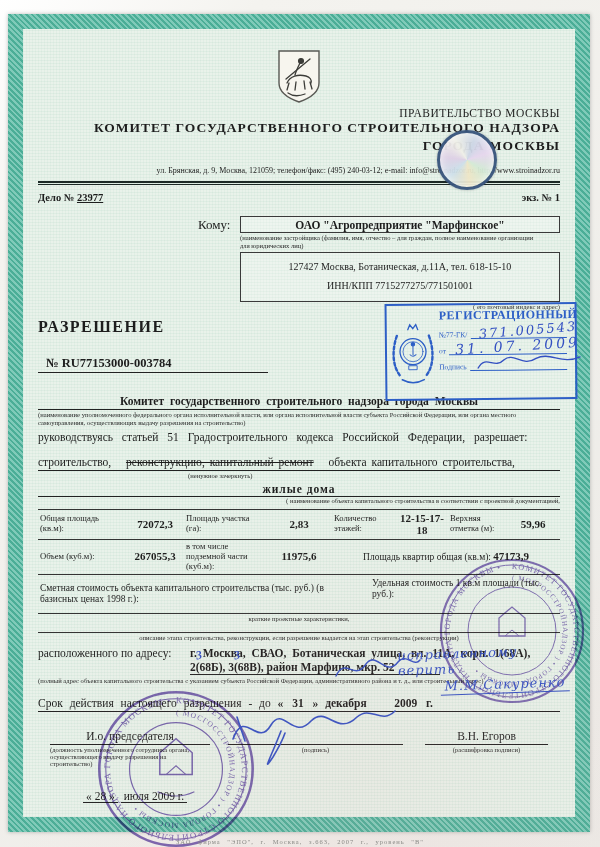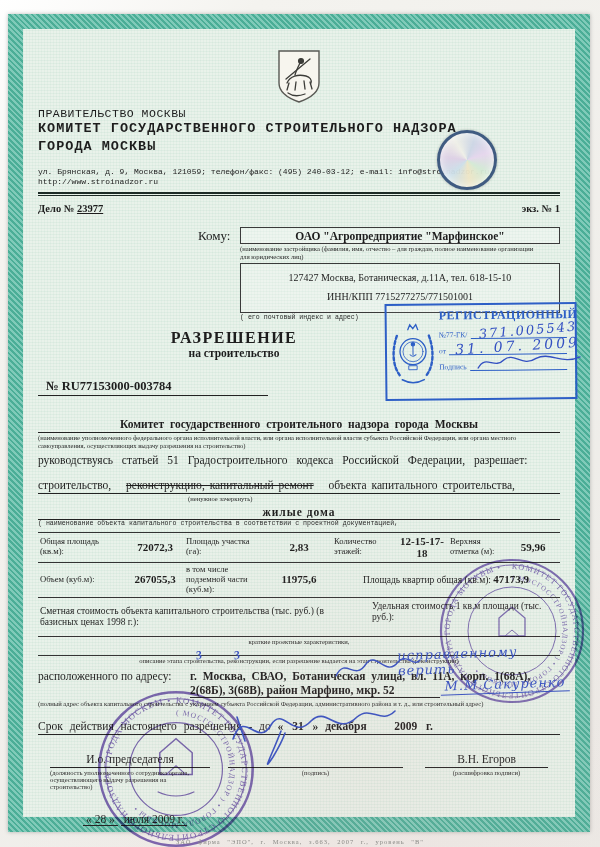--- a/index.html
+++ b/index.html
@@ -13,38 +13,38 @@
            background-image:repeating-linear-gradient(45deg, rgba(255,255,255,.25) 0 2px, rgba(0,90,70,.12) 2px 4px);
            box-shadow:0 0 4px rgba(0,0,0,.25); }
   .inner { position:absolute; left:15px; top:15px; right:15px; bottom:15px;
            background:#e9f2ea;
            background-image:repeating-linear-gradient(0deg, rgba(130,190,165,.10) 0 1px, transparent 1px 3px),
                             repeating-linear-gradient(90deg, rgba(130,190,165,.08) 0 1px, transparent 1px 3px);
            padding:10px 15px 0 15px; color:#1d1d1d; }
   .tint { position:absolute; left:0; right:0; bottom:0; height:45%;
           background:radial-gradient(ellipse at 60% 80%, rgba(225,160,160,.10), transparent 70%); pointer-events:none; }
 
-  .center { text-align:left;font-family:Liberation Mono, monospace; }
+  .center { text-align:right; }
   .coa { width:46px; height:56px; margin:10px auto 2px auto; display:block; }
   .gov { font-size:11.5px; letter-spacing:.5px; }
   .committee { font-size:13.5px; font-weight:bold; letter-spacing:1px; line-height:1.3; }
   .contact { font-size:8px; margin-top:12px; line-height:1.25; color:#222; }
   .dbl-rule { margin-top:5px; height:4px; border-top:2.5px solid #1c2a26; border-bottom:1px solid #1c2a26; }
   .case-row { display:flex; justify-content:space-between; margin-top:7px; font-size:10.5px; font-weight:bold; }
   .case-num { text-decoration:underline; }
 
   .recipient { margin-top:13px; padding-left:160px; }
   .to-row { display:flex; align-items:flex-end; }
   .to-label { font-size:13px; width:42px; }
   .to-box { flex:1; border:1px solid #3a3a3a; text-align:center; font-weight:bold; font-size:11.5px; padding:2px 2px 1px; background:rgba(255,255,255,.25); }
   .cap { font-size:6.6px; line-height:1.12; color:#2a2a2a; }
   .rec-cap { margin-left:42px; margin-top:1px; }
   .addr-box { margin-left:42px; margin-top:2px; border:1px solid #3a3a3a; text-align:center; font-size:10px; padding:4px 16px 6px; line-height:1.9; background:rgba(255,255,255,.2); }
 
-  .title-block { margin-top:8px; text-align:center; }
+  .title-block { margin-top:8px; text-align:left; }
   .title1 { font-size:16px; font-weight:bold; letter-spacing:1.5px; margin-right:130px; }
   .title2 { font-size:11.5px; font-weight:bold; margin-right:130px; }
   .permit-num { margin-top:20px; width:230px; text-align:left; font-size:12.5px; font-weight:bold; border-bottom:1px solid #222; padding:0 0 1px 8px; }
 
   .issuer { margin-top:22px; text-align:center; font-weight:bold; font-size:11.5px; border-bottom:1px solid #222; padding-bottom:2px; word-spacing:3px; }
   .issuer-cap { margin-top:1px; }
   .guided { margin-top:5px; font-size:11.5px; word-spacing:6px; }
   .constr-line { margin-top:13px; font-size:11.5px; border-bottom:1px solid #222; padding-bottom:2px; word-spacing:2px; }
   .struck { text-decoration:line-through; margin:0 10px; }
   .zach-cap { margin-left:150px; margin-top:1px; }
@@ -150,21 +150,20 @@
         <div class="cap rec-cap">для юридических лиц)</div>
         <div class="addr-box">
           <div>127427 Москва, Ботаническая, д.11А, тел. 618-15-10</div>
           <div>ИНН/КПП 7715277275/771501001</div>
         </div>
         <div class="cap center" style="margin-left:42px; margin-top:1px;">( его почтовый индекс и адрес)</div>
       </div>
 
       <div class="title-block">
         <div class="title1">РАЗРЕШЕНИЕ</div>
-        <div class="title2">на строительство</div>
       </div>
       <div class="permit-num">№ RU77153000-003784</div>
 
       <div class="issuer">Комитет  государственного  строительного  надзора  города  Москвы</div>
       <div class="cap issuer-cap">(наименование уполномоченного федерального органа исполнительной власти, или органа исполнительной власти  субъекта Российской Федерации, или органа местного</div>
       <div class="cap">самоуправления,  осуществляющих выдачу разрешения на строительство)</div>
 
       <div class="guided">руководствуясь  статьей 51  Градостроительного  кодекса  Российской  Федерации,  разрешает:</div>
 
       <div class="constr-line">

